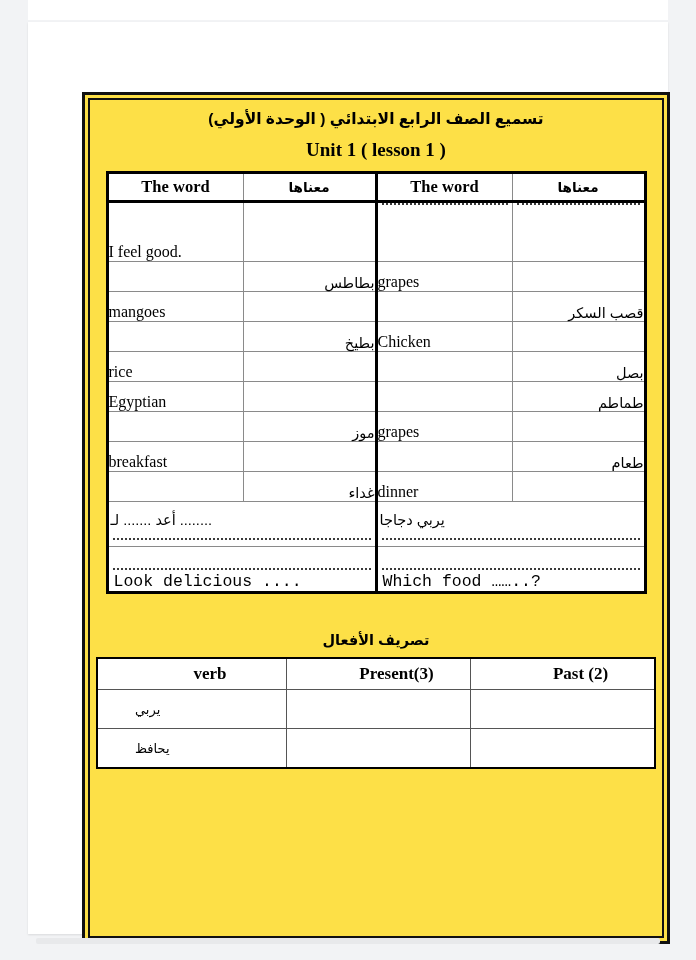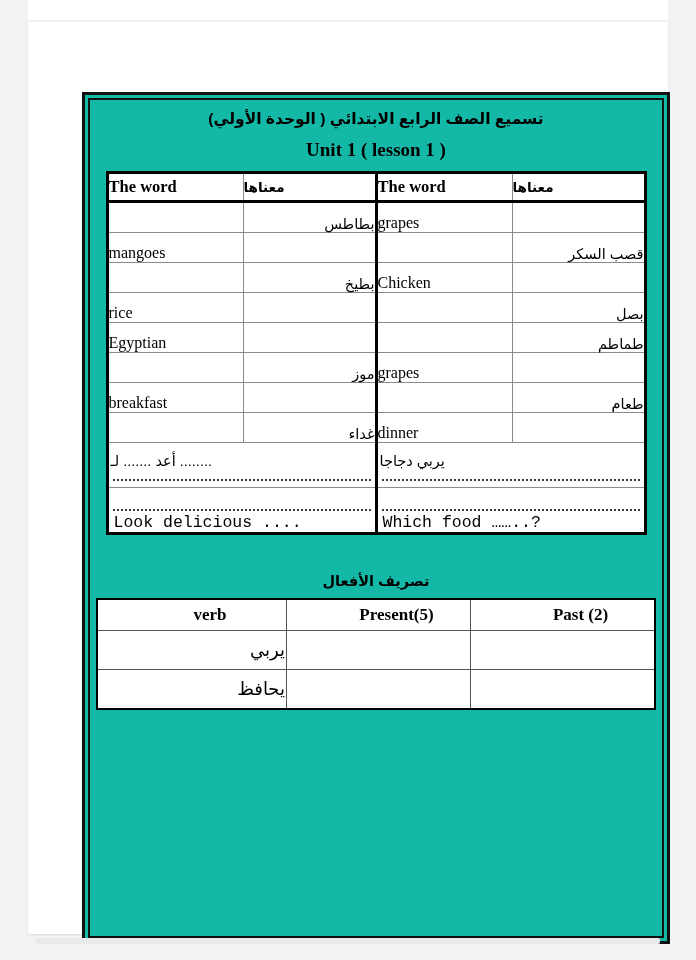--- a/index.html
+++ b/index.html
@@ -44,21 +44,21 @@
 
   
   .frame-outer {
     position: absolute;
     left: 54px;
     top: 70px;
     width: 588px;
     height: 852px;
     border: 3px solid #111;
     box-sizing: border-box;
-    background: #14b8a6;
+    background: #fde047;
   }
   .frame-inner {
     position: absolute;
     left: 3px;
     top: 3px;
     right: 3px;
     bottom: 3px;
     border: 2px solid #111;
     box-sizing: border-box;
   }
@@ -109,21 +109,21 @@
   .vocab-table {
     border: 3px solid #000;
   }
   .vocab-table th {
     border-top: none;
     border-bottom: 3px solid #000;
     height: 26px;
     font-family: "Liberation Serif", "DejaVu Serif", serif;
     font-weight: bold;
     font-size: 16.5px;
-    text-align: left;
+    text-align: center;
     vertical-align: middle;
     margin-top: 28px;
   }
   .vocab-table th.ar-head {
     font-family: "Liberation Sans", "DejaVu Sans", sans-serif;
     font-size: 13.5px;
     direction: rtl;
   }
   
   .vocab-table th.sep-left,
@@ -212,23 +212,23 @@
     font-size: 17px;
     text-align: center;
     vertical-align: middle;
   }
   .verb-table td {
     height: 36px;
     vertical-align: middle;
   }
   .verb-cell-ar {
     font-family: "Liberation Sans", "DejaVu Sans", sans-serif;
-    font-size: 18px;
-    direction: rtl;
-    text-align: right;
+    font-size: 13px;
+    direction: rtl;
+    text-align: left;
   }
   .vcol-1 { width: 150px; }
   .vcol-2 { width: 145px; }
   .vcol-3 { width: 145px; }
 </style>
 </head>
 <body>
 
 <div class="top-white-strip"></div>
 
@@ -247,20 +247,34 @@
         <thead>
           <tr>
             <th class="col-en">The word</th>
             <th class="col-ar ar-head sep-left">معناها</th>
             <th class="col-en">The word</th>
             <th class="col-ar ar-head">معناها</th>
           </tr>
         </thead>
         <tbody>
 
+          <tr class="row-tall">
+            <td class="cell-en">I feel good.</td>
+            <td class="cell-ar sep-left"></td>
+            <td>
+              <span class="cell-stack">
+                <span class="dots-line" style="margin-top:14px;"></span>
+              </span>
+            </td>
+            <td>
+              <span class="cell-stack">
+                <span class="dots-line" style="margin-top:14px;"></span>
+              </span>
+            </td>
+          </tr>
 
           <tr class="row-std">
             <td class="cell-en"></td>
             <td class="cell-ar sep-left">بطاطس</td>
             <td class="cell-en">grapes</td>
             <td class="cell-ar"></td>
           </tr>
 
           <tr class="row-std">
             <td class="cell-en">mangoes</td>
@@ -336,21 +350,21 @@
 
         </tbody>
       </table>
 
       <div class="verbs-heading">تصريف الأفعال</div>
 
       <table class="verb-table">
         <thead>
           <tr>
             <th class="vcol-1">verb</th>
-            <th class="vcol-2">Present(5)</th>
+            <th class="vcol-2">Present(3)</th>
             <th class="vcol-3">Past (2)</th>
           </tr>
         </thead>
         <tbody>
           <tr>
             <td class="verb-cell-ar">يربي</td>
             <td></td>
             <td></td>
           </tr>
           <tr>

